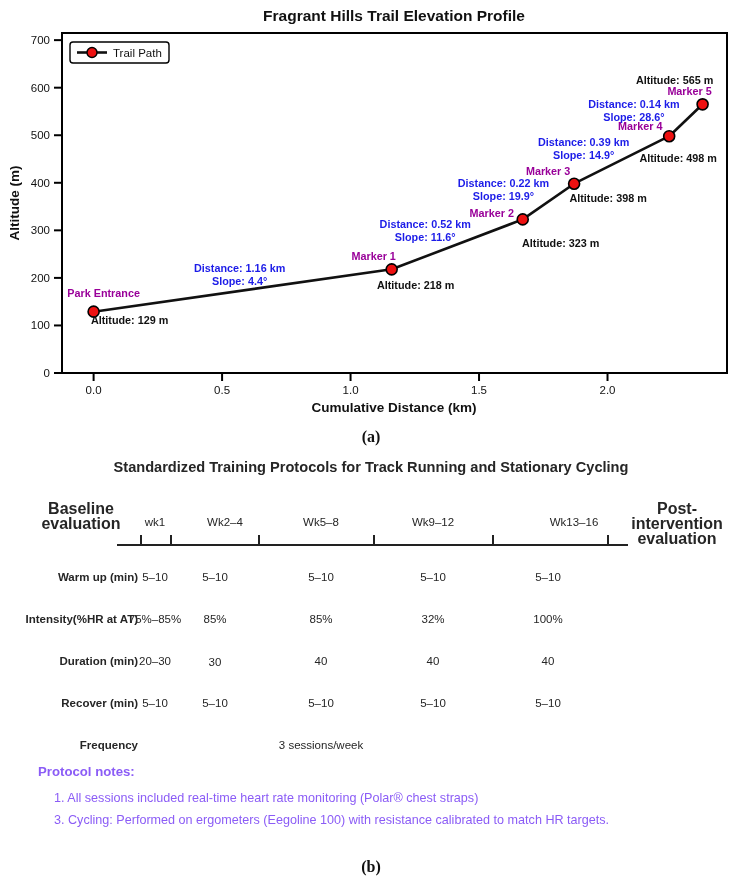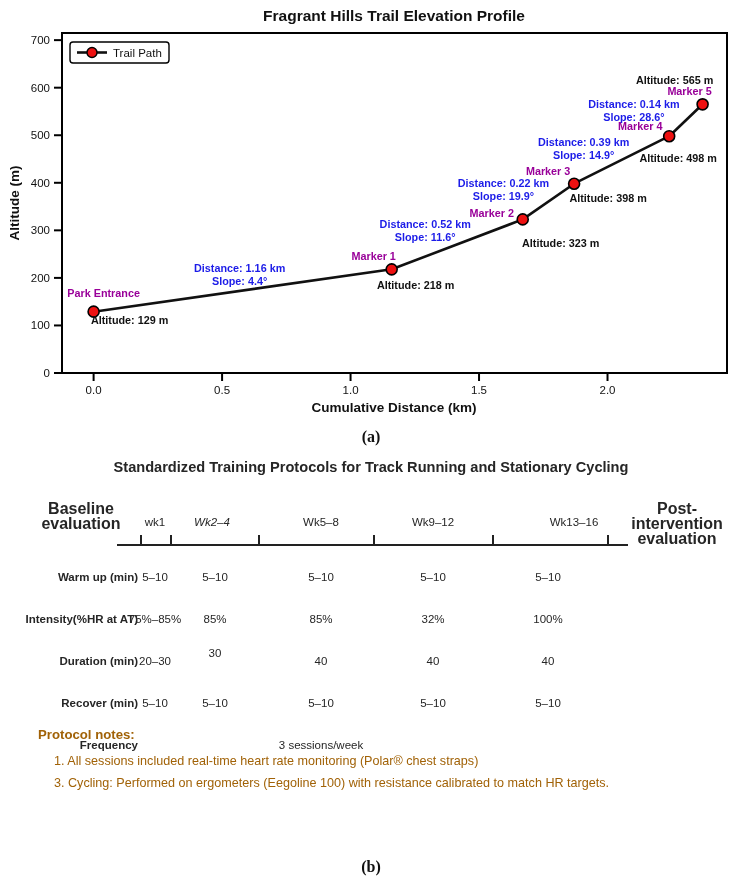--- a/index.html
+++ b/index.html
@@ -15,21 +15,21 @@
   #schema{position:absolute;left:0;top:495px;width:742px;height:268px;font-size:11.5px;color:#262626;}
   .eval-label{position:absolute;width:130px;text-align:center;font-weight:bold;
               font-size:16px;line-height:15px;color:#262626;}
   #baseline-eval{left:16px;top:6px;}
   #post-eval{left:612px;top:6px;}
   .week-label{position:absolute;top:21px;transform:translateX(-50%);white-space:nowrap;font-size:11.5px;text-align:right;}
   .tl-line{position:absolute;top:49px;height:2px;background:#222;}
   .tl-tick{position:absolute;top:40px;width:2px;height:9px;background:#222;}
   .row-label{position:absolute;left:0;width:118px;text-align:right;font-weight:bold;white-space:nowrap;padding-left:20px;}
   .cell{position:absolute;transform:translateX(-50%);white-space:nowrap;}
-  #notes{position:absolute;left:38px;top:727px;width:690px;color:#a16207;}
+  #notes{position:absolute;left:38px;top:764px;width:690px;color:#8b5cf6;}
   .notes-h{font-weight:bold;font-size:13.2px;margin-bottom:8px;}
   .note-line{font-size:12.6px;line-height:22px;padding-left:16px;}
 </style>
 </head>
 <body>
 
 <div class="page">
 
   
   <svg id="chart-svg" width="742" height="424" viewBox="0 0 742 424">
@@ -110,21 +110,21 @@
     <div class="eval-label" id="baseline-eval">
       <div>Baseline</div>
       <div>evaluation</div>
     </div>
     <div class="eval-label" id="post-eval">
       <div>Post-intervention</div>
       <div>evaluation</div>
     </div>
     <div id="schema-dyn">
         <div class="week-label" style="left:155px;">wk1</div>
-        <div class="week-label" style="left:212px;font-style:italic;">Wk2–4</div>
+        <div class="week-label" style="left:225px;">Wk2–4</div>
         <div class="week-label" style="left:321px;">Wk5–8</div>
         <div class="week-label" style="left:433px;">Wk9–12</div>
         <div class="week-label" style="left:548px;margin-left:26px;">Wk13–16</div>
         <div class="tl-line" style="left:117px;width:511px;"></div>
         <div class="tl-tick" style="left:140px;"></div>
         <div class="tl-tick" style="left:170px;"></div>
         <div class="tl-tick" style="left:258px;"></div>
         <div class="tl-tick" style="left:373px;"></div>
         <div class="tl-tick" style="left:492px;"></div>
         <div class="tl-tick" style="left:607px;"></div>
@@ -135,21 +135,21 @@
         <div class="cell" style="left:433px;top:76px;">5–10</div>
         <div class="cell" style="left:548px;top:76px;">5–10</div>
         <div class="row-label" style="top:118px;">Intensity(%HR at AT)</div>
         <div class="cell" style="left:155px;top:118px;">75%–85%</div>
         <div class="cell" style="left:215px;top:118px;">85%</div>
         <div class="cell" style="left:321px;top:118px;">85%</div>
         <div class="cell" style="left:433px;top:118px;">32%</div>
         <div class="cell" style="left:548px;top:118px;">100%</div>
         <div class="row-label" style="top:160px;">Duration (min)</div>
         <div class="cell" style="left:155px;top:160px;">20–30</div>
-        <div class="cell" style="left:215px;top:152px;">30</div>
+        <div class="cell" style="left:215px;top:161px;">30</div>
         <div class="cell" style="left:321px;top:160px;">40</div>
         <div class="cell" style="left:433px;top:160px;">40</div>
         <div class="cell" style="left:548px;top:160px;">40</div>
         <div class="row-label" style="top:202px;">Recover (min)</div>
         <div class="cell" style="left:155px;top:202px;">5–10</div>
         <div class="cell" style="left:215px;top:202px;">5–10</div>
         <div class="cell" style="left:321px;top:202px;">5–10</div>
         <div class="cell" style="left:433px;top:202px;">5–10</div>
         <div class="cell" style="left:548px;top:202px;">5–10</div>
         <div class="row-label" style="top:244px;">Frequency</div>

